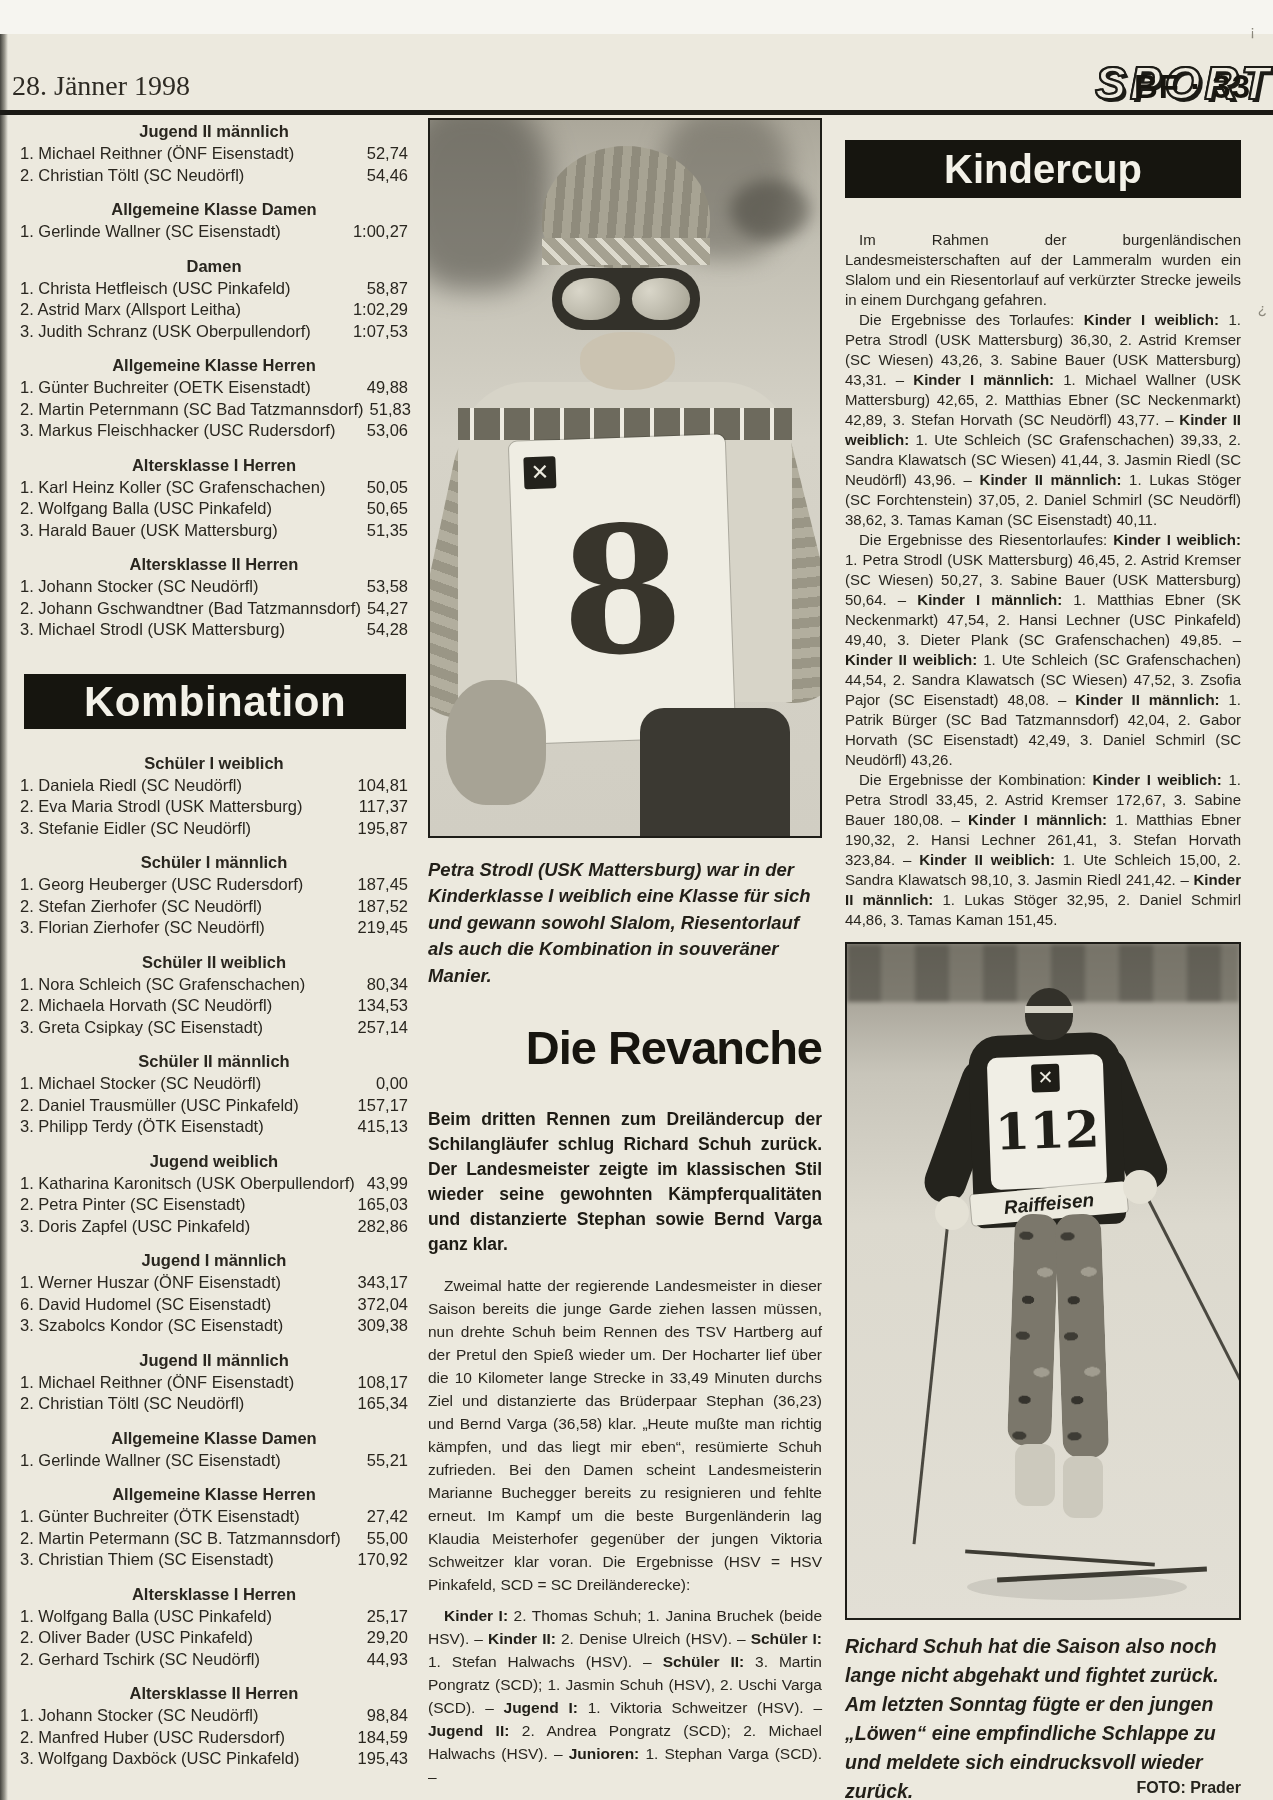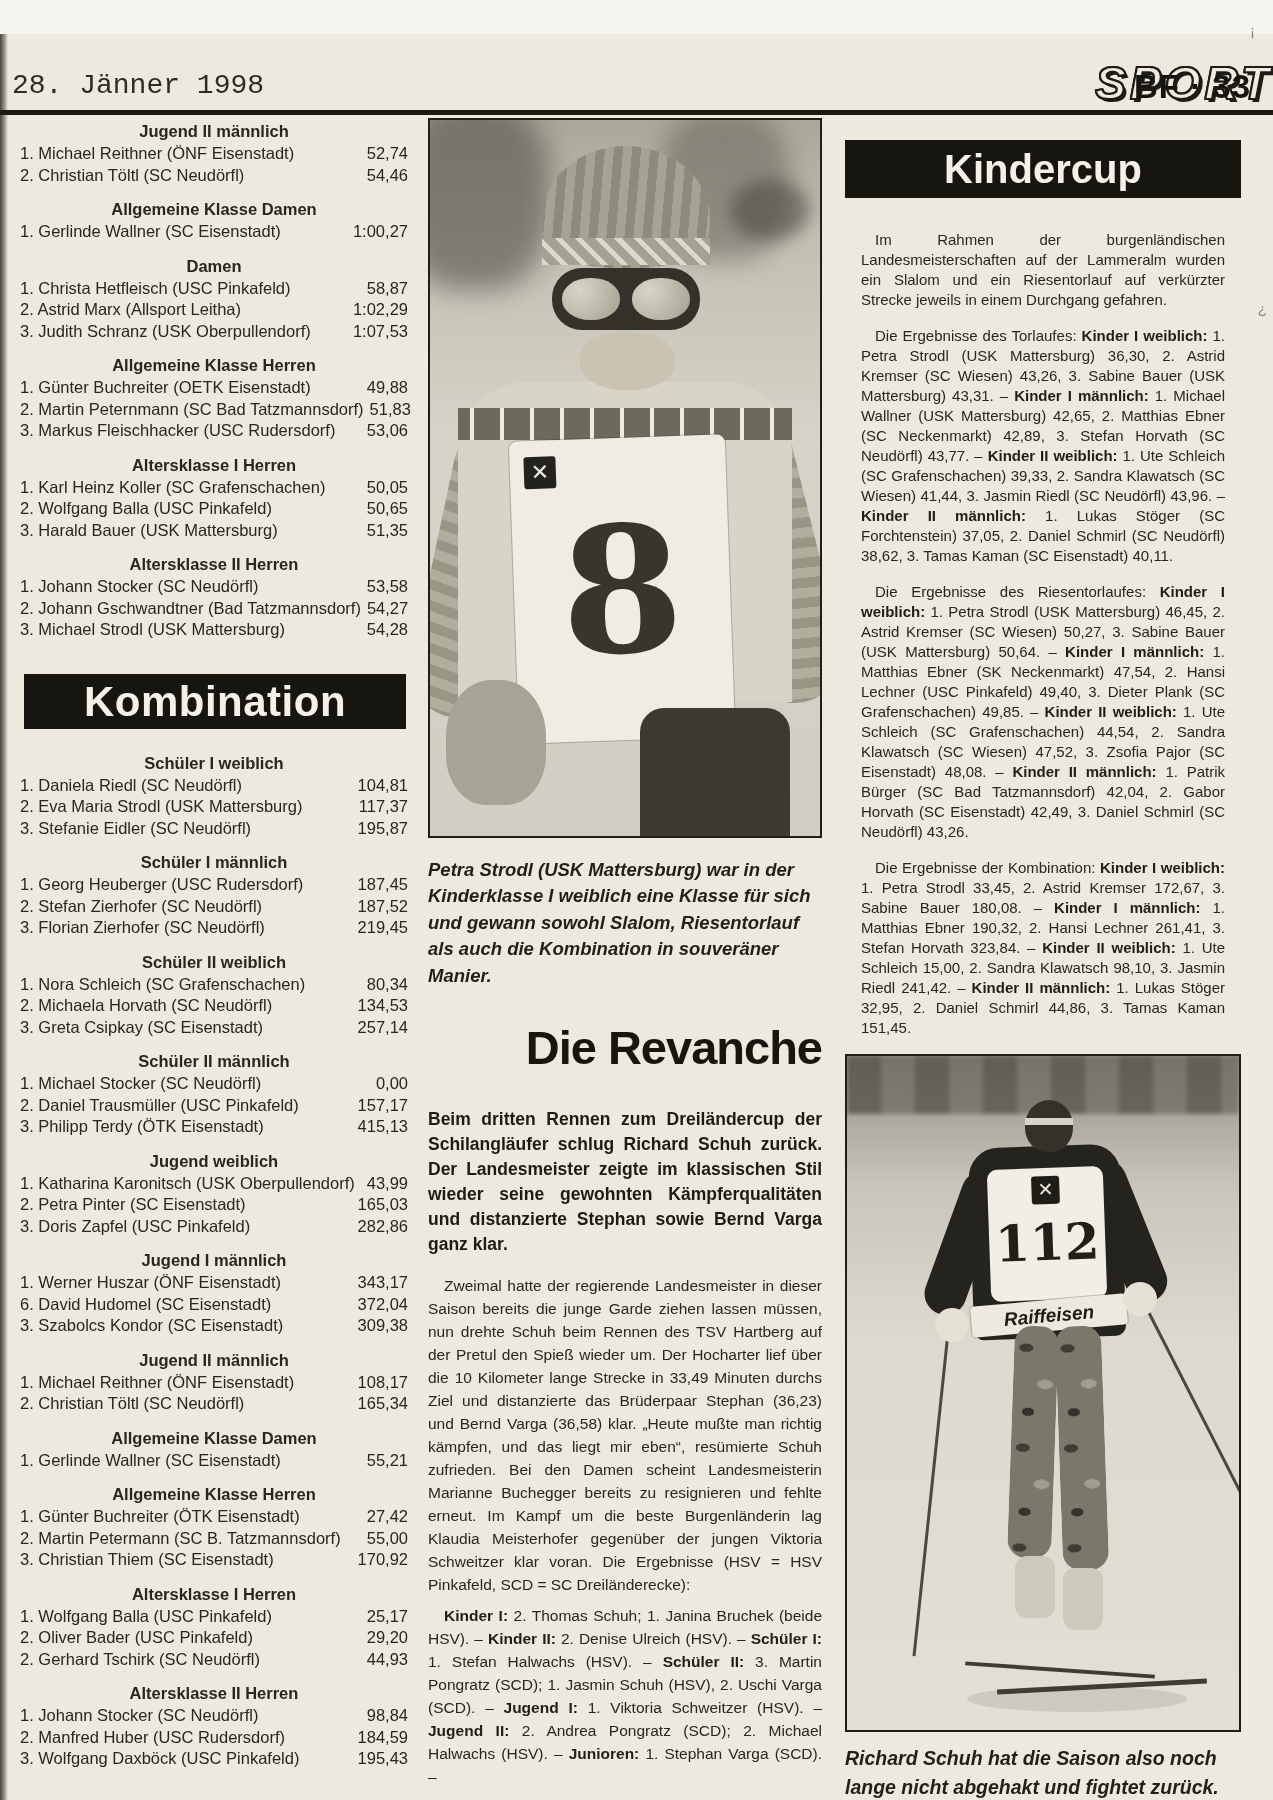--- a/index.html
+++ b/index.html
@@ -10,21 +10,21 @@
     color:#29261f;
   }
   
   .scan-top { position:absolute; left:0; top:0; width:100%; height:34px; background:#f6f5f0; }
   .scan-left { position:absolute; left:0; top:34px; width:8px; height:1766px;
     background:linear-gradient(to right,#45443e,#96948a 55%,rgba(150,148,138,0)); }
   .scan-mark { position:absolute; color:#8b887c; font-size:15px; }
 
   
   .masthead { position:absolute; left:0; top:34px; width:100%; height:74px; }
-  .m-date { position:absolute; left:12px; top:36px; font-family:Liberation Mono, monospace;
+  .m-date { position:absolute; left:12px; top:36px; font-family:Liberation Serif, serif;
     font-size:28px; color:#2e2b24; }
   .m-logo { position:absolute; left:0; right:0; top:22px; text-align:right;
     font-style:italic; font-weight:900; font-size:46px; letter-spacing:4px;
     color:#eeebe0; -webkit-text-stroke:2px #1d1c17;
     text-shadow:3px 3px 0 #1d1c17, -1px -1px 0 #1d1c17, 1px -1px 0 #1d1c17, -1px 1px 0 #1d1c17; }
   .m-page { position:absolute; right:22px; top:34px; font-weight:bold; font-size:33px;
     letter-spacing:1px; color:#17150f; }
   .head-rule { position:absolute; left:0; top:110px; width:100%; height:5px; background:#1b1a15; }
 
   
@@ -122,21 +122,21 @@
 
   
   .caption { font-style:italic; font-weight:bold; font-size:18.5px; line-height:26.5px; color:#221f18; }
   .headline { text-align:right; font-weight:bold; font-size:47px; line-height:55px; letter-spacing:-1px;
     color:#17150f; }
   .lead { font-weight:bold; font-size:17.5px; line-height:25px; margin-top:12px; text-align:justify; color:#1d1b14; }
   .bodytext { font-size:15.5px; line-height:23px; text-align:justify; text-indent:16px; margin:8px 0 0 0; }
   .bodytext b { color:#201e17; }
 
   
-  .rc-text p { font-size:15px; line-height:20px; text-align:justify; text-indent:14px; margin:16px; }
+  .rc-text p { font-size:15px; line-height:20px; text-align:justify; text-indent:14px; margin:0; }
   .rc-text b { color:#201e17; }
   .caption-right { position:relative; font-style:italic; font-weight:bold; font-size:19.5px; line-height:29px;
     margin-top:12px; color:#221f18; }
   .credit { position:absolute; right:0; bottom:4px; font-style:normal; font-weight:bold; font-size:16px; color:#26241d; }
 </style>
 </head>
 <body>
 
 <div class="page">
 

